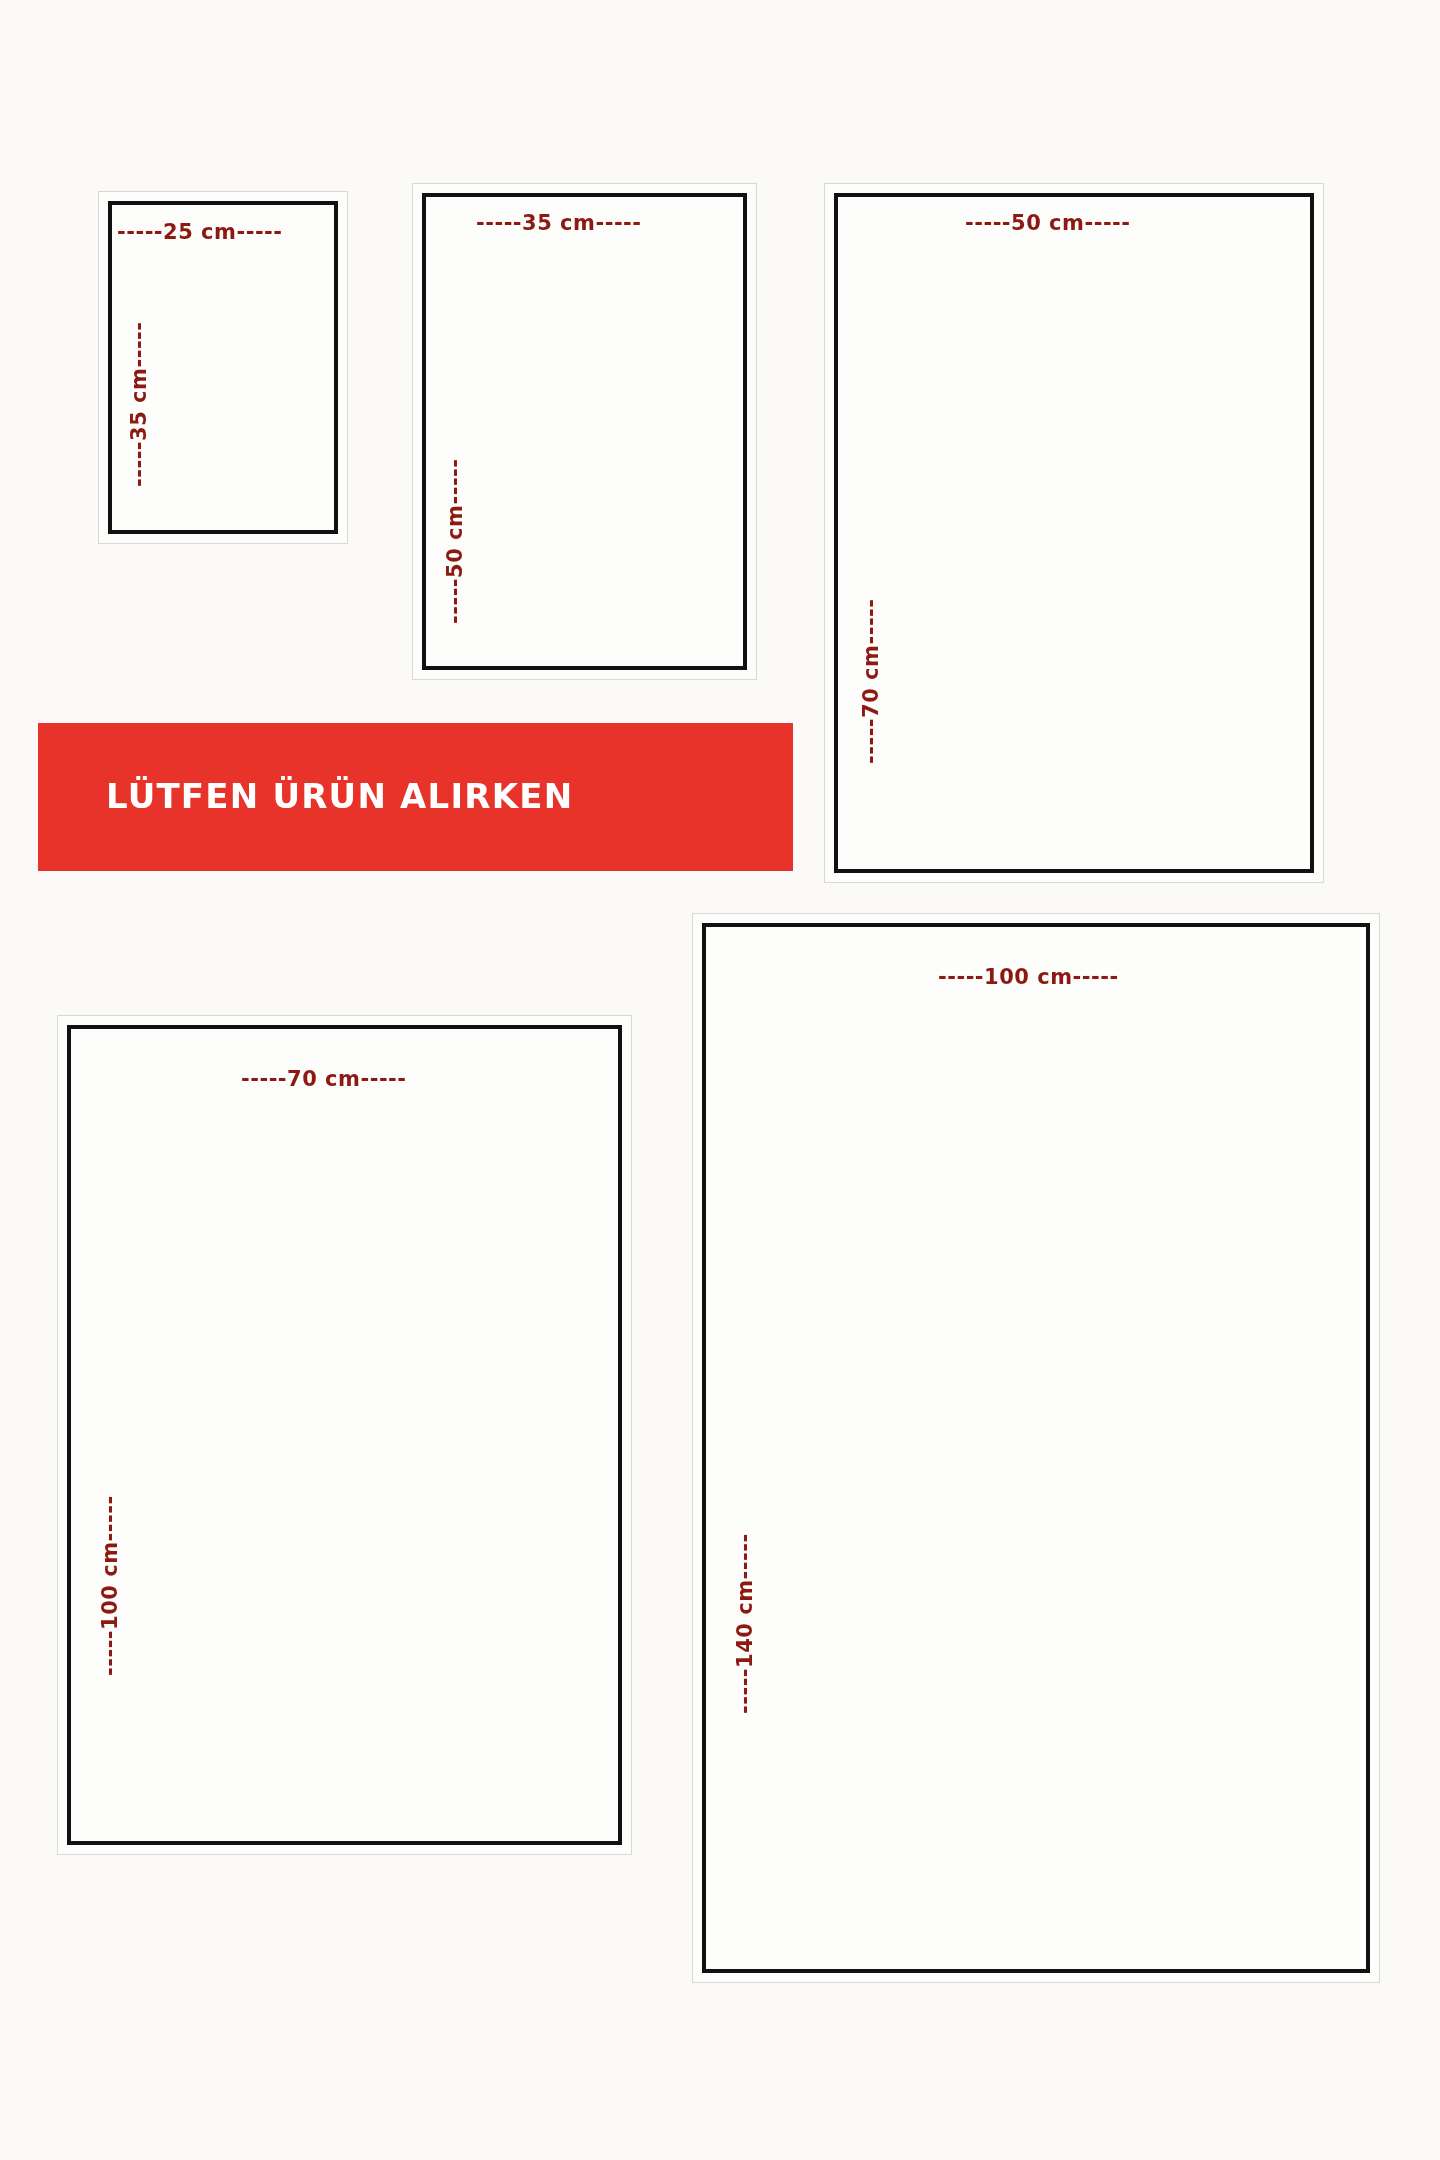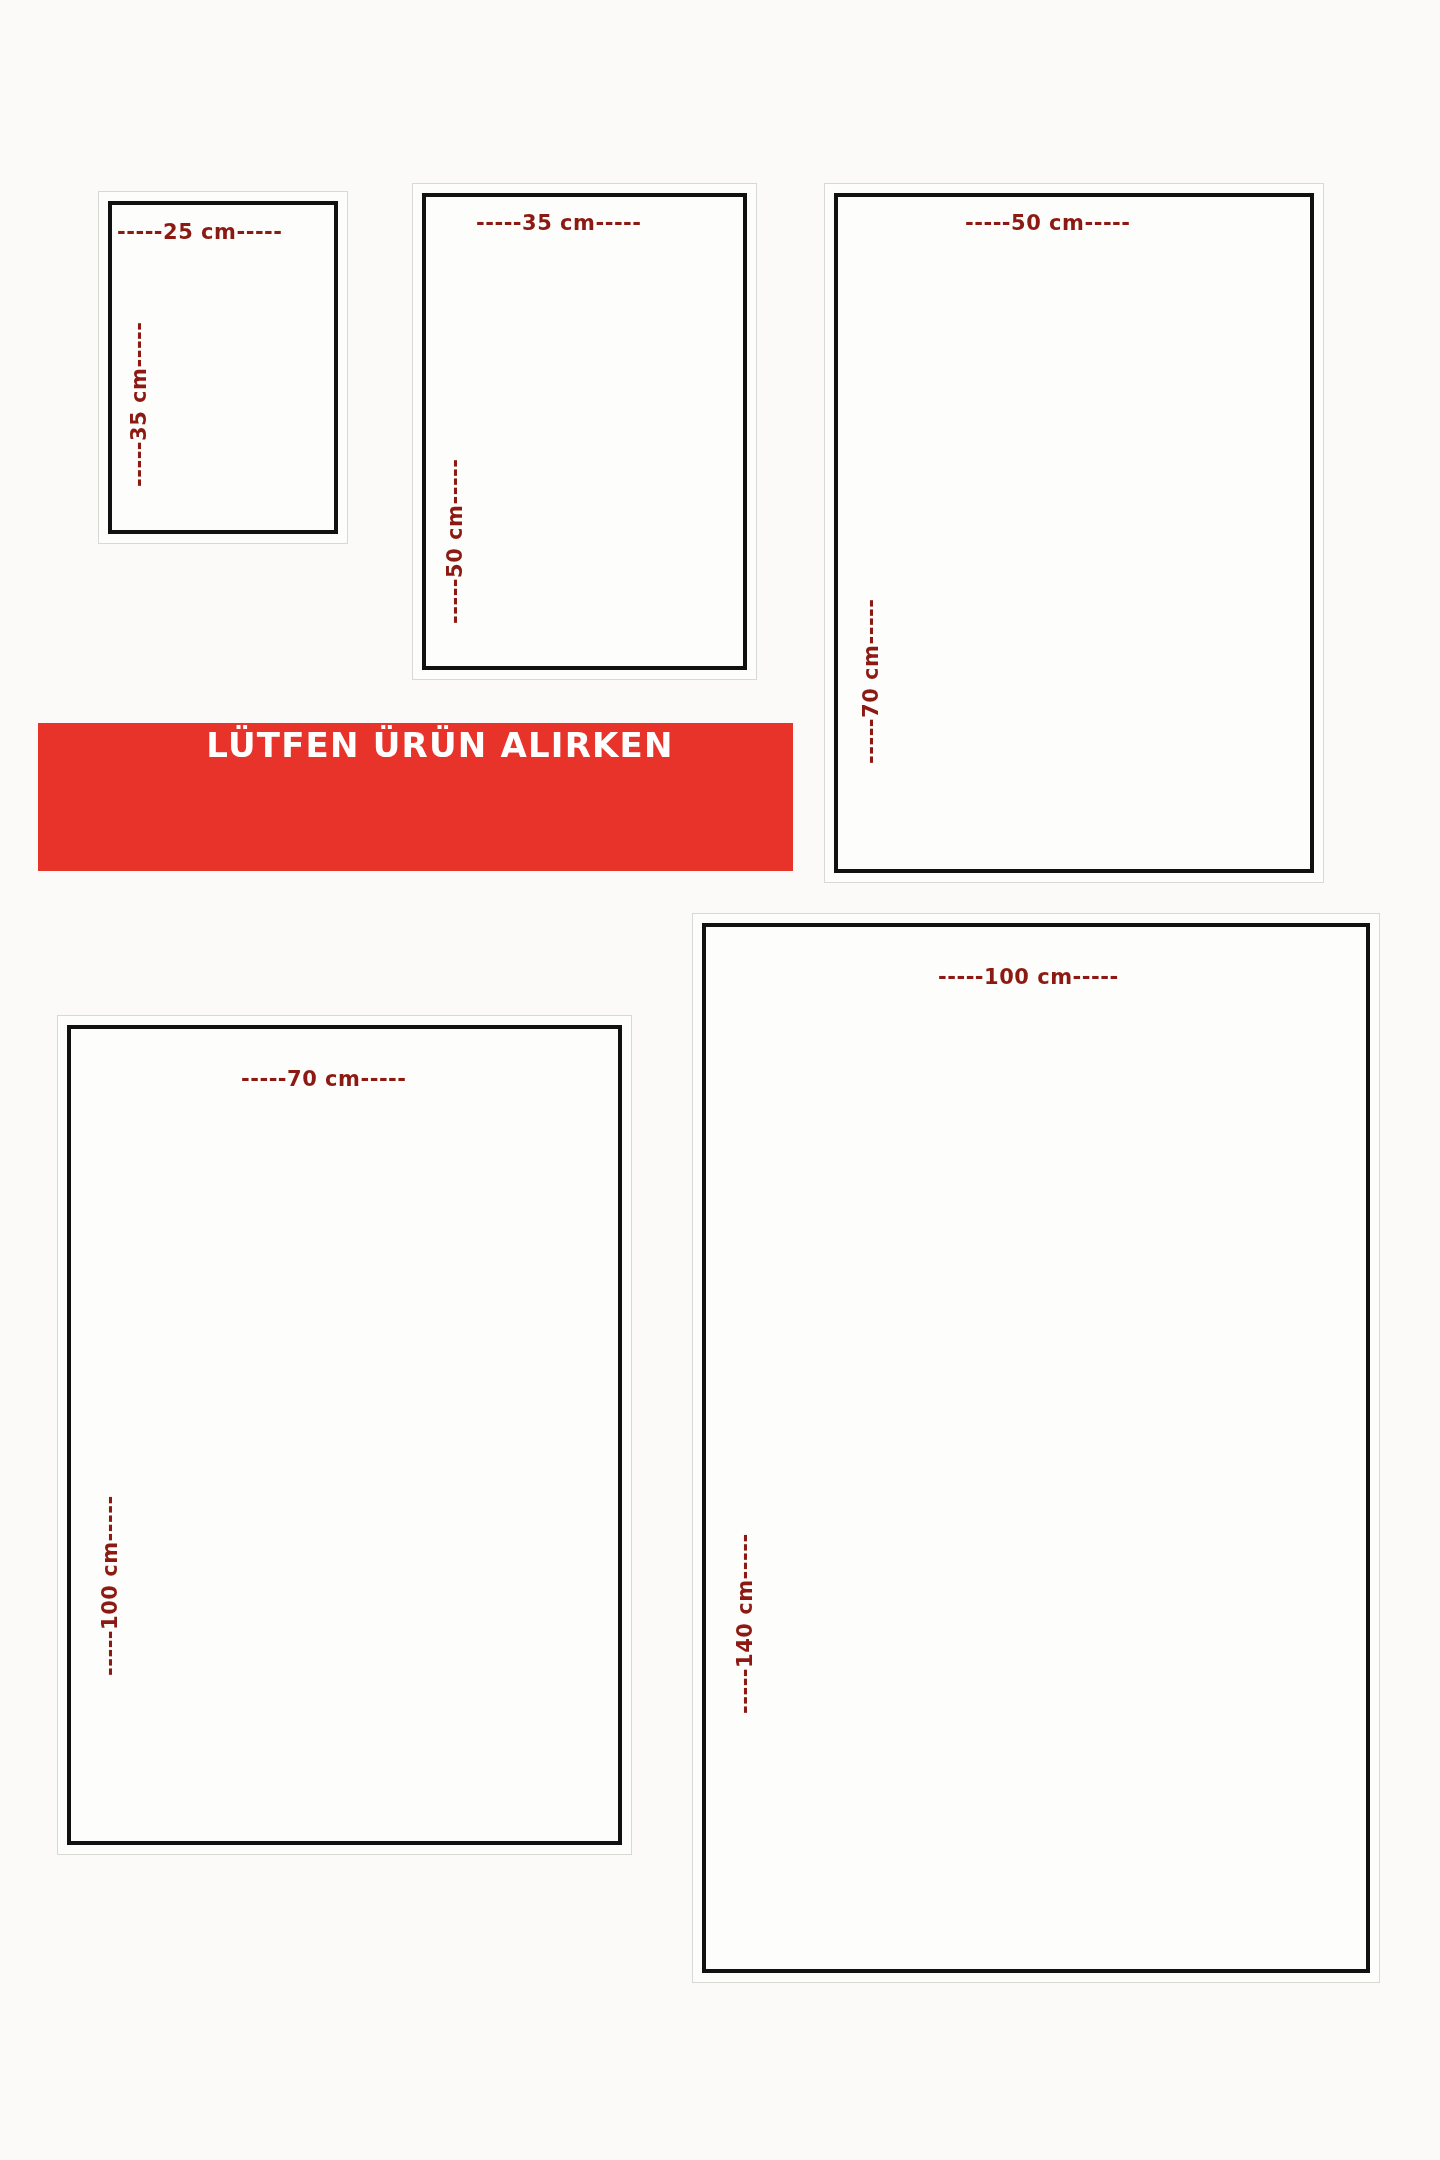--- a/index.html
+++ b/index.html
@@ -55,22 +55,23 @@
 
   
   .banner {
     position: absolute;
     left: 38px;
     top: 723px;
     width: 755px;
     height: 148px;
     background: #e8332a;
     display: flex;
+    flex-direction: column;
     justify-content: center;
-    padding-left: 49px;
+    padding-left: 68px;
     box-sizing: border-box;
   }
   .banner .line {
     color: #ffffff;
     font-family: "DejaVu Sans", sans-serif;
     font-weight: 700;
     font-size: 34px;
     letter-spacing: 1.2px;
     line-height: 1.34;
     white-space: nowrap;

